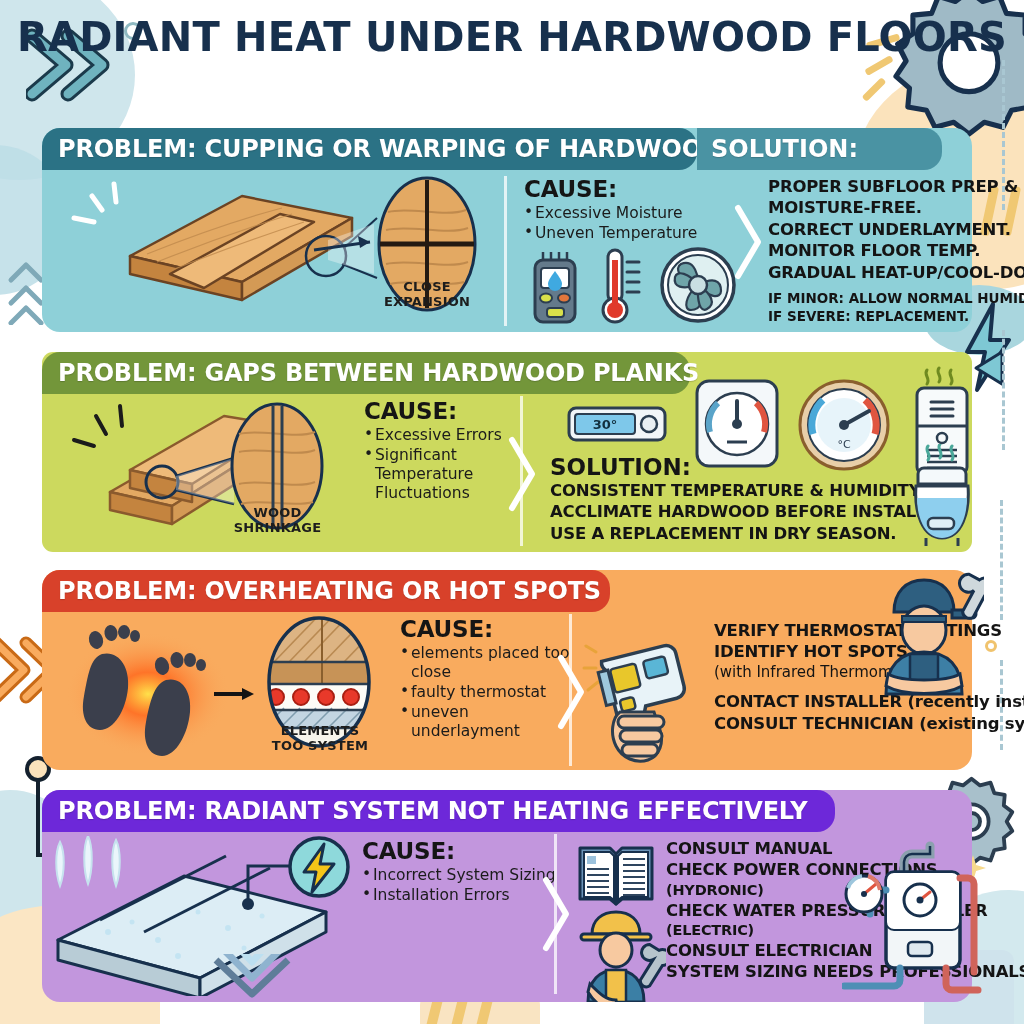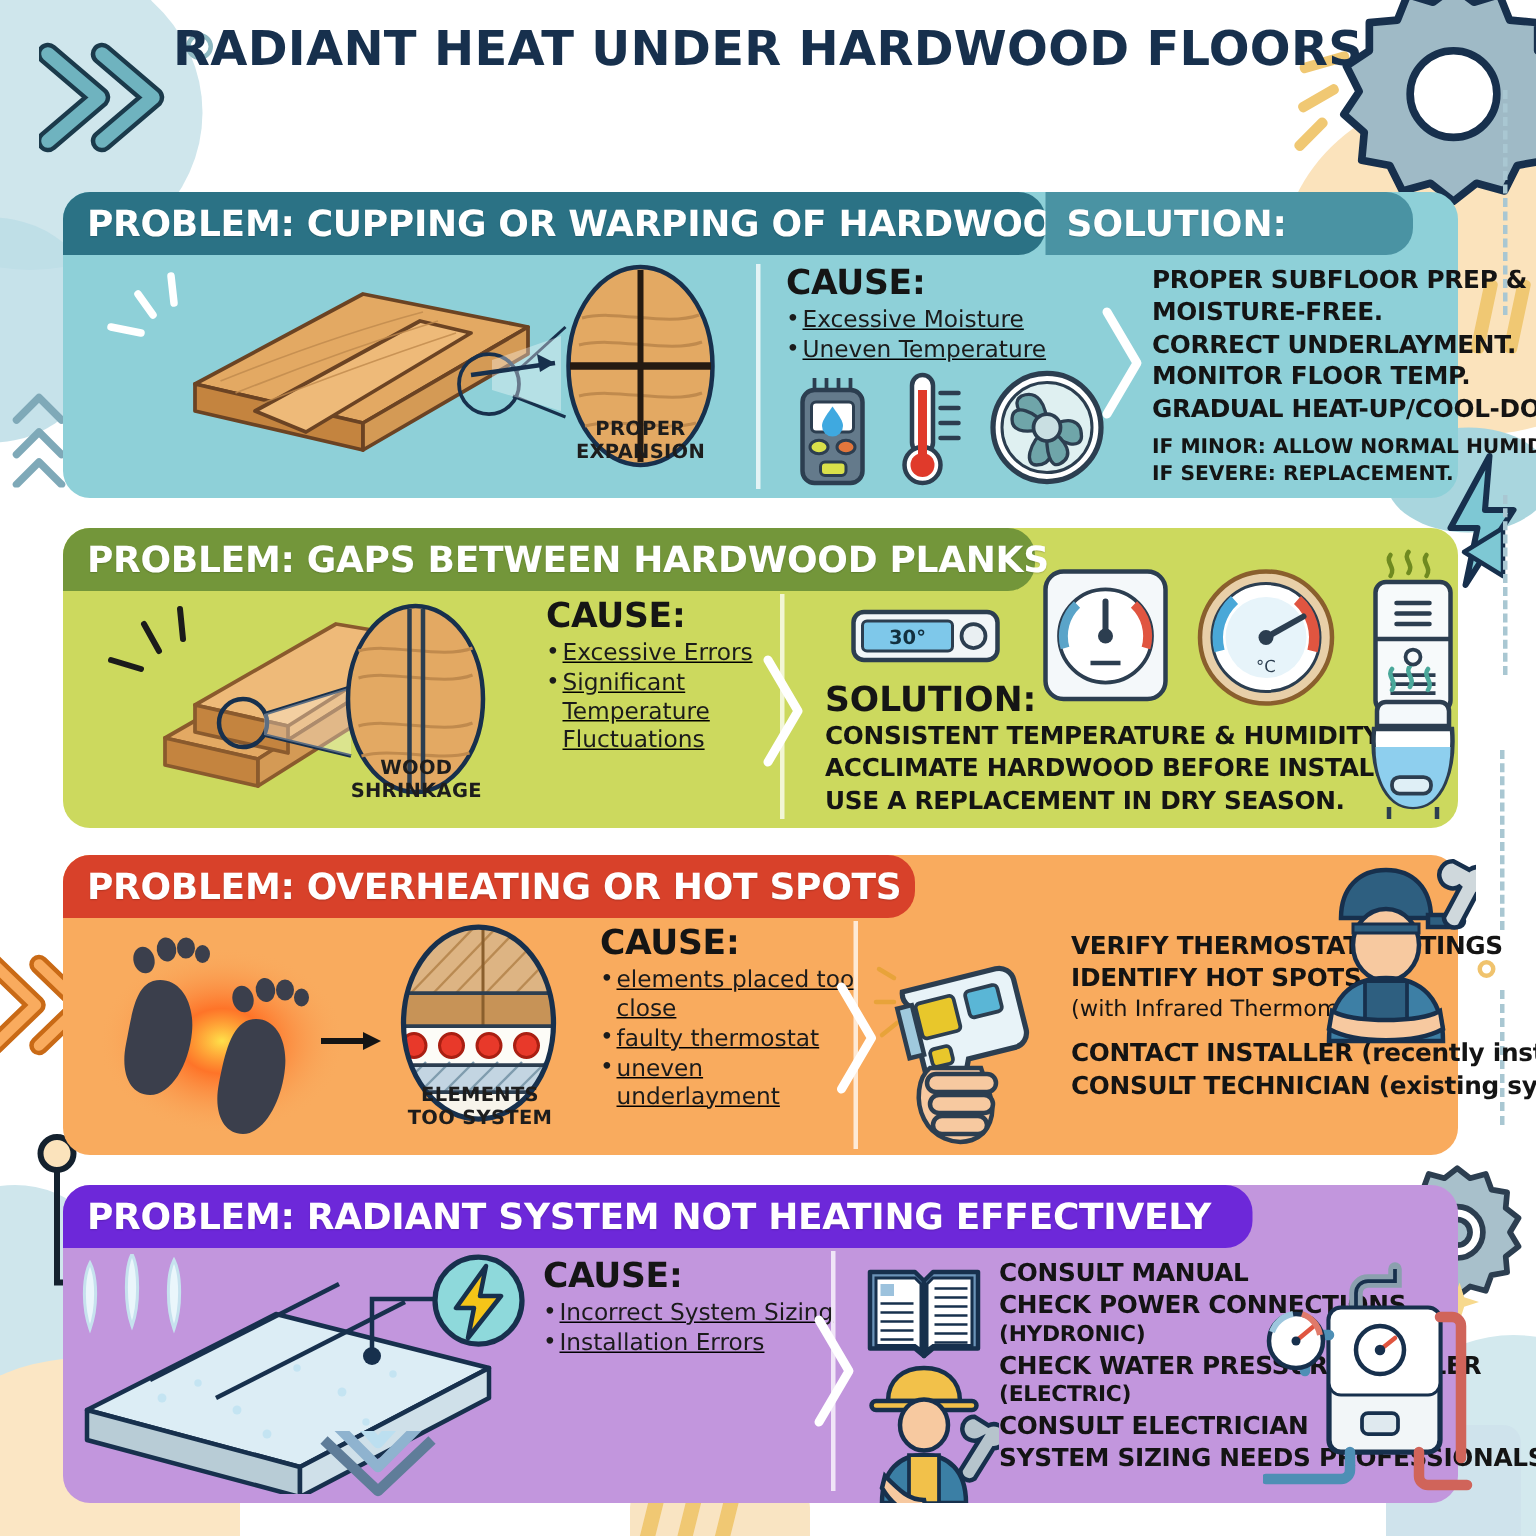--- a/index.html
+++ b/index.html
@@ -41,21 +41,21 @@
 
   .gear { position:absolute; }
 
   
   .title {
     position:absolute; top:16px; left:0; width:1024px; text-align:center; z-index:5;
     font-family:"DejaVu Sans", sans-serif;
     color:#17304d; font-weight:bold; letter-spacing:.2px; line-height:1.06;
   }
   .title .l1 { font-size:35px; display:block; }
-  .title .l2 { font-size:32px; display:block; }
+  .title .l2 { font-size:40px; display:block; }
 
   
   .panel {
     position:absolute; border-radius:18px; z-index:4;
   }
   .hdr {
     position:absolute; top:0; left:0; height:42px;
     border-radius:18px 18px 18px 0; display:flex; align-items:center;
     padding:0 16px; color:#fff; font-family:"DejaVu Sans", sans-serif;
     font-weight:bold; font-size:24px; letter-spacing:-.2px; white-space:nowrap;
@@ -67,21 +67,21 @@
     font-family:"DejaVu Sans", sans-serif; font-weight:bold; font-size:24px;
     text-shadow:0 1px 1px rgba(0,0,0,.18);
   }
 
   
   #p1 { left:42px; top:128px; width:930px; height:204px; background:#8ed0d8; }
   #p1 .hdr { background:#2b7285; width:655px; }
   #p1 .hdr2 { background:#4a93a3; left:655px; width:245px; border-radius:0 18px 18px 0;}
 
   
-  #p2 { left:42px; top:352px; width:930px; height:200px; background:#ccd95e; }
+  #p2 { left:42px; top:352px; width:930px; height:200px; background:#ccd95e;border-radius:11px; }
   #p2 .hdr { background:#73963a; width:648px; }
 
   
   #p3 { left:42px; top:570px; width:930px; height:200px; background:#f9ab5e; }
   #p3 .hdr { background:#d8412a; width:568px; }
 
   
   #p4 { left:42px; top:790px; width:930px; height:212px; background:#c296dd; }
   #p4 .hdr { background:#6d28d9; width:793px; }
 
@@ -93,21 +93,21 @@
 
   .caption {
     position:absolute; text-align:center; font-family:"DejaVu Sans", sans-serif;
     font-weight:bold; font-size:13px; color:#1d1d1d; line-height:1.15; letter-spacing:.2px;
   }
 
   .cause-h {
     font-family:"DejaVu Sans", sans-serif; font-weight:bold; font-size:23px; color:#151515;
     letter-spacing:-.2px;
   }
-  .cause-list { list-style:none; margin-top:2px;text-decoration:underline; }
+  .cause-list { list-style:none; margin-top:2px; }
   .cause-list li {
     font-family:"DejaVu Sans", sans-serif; font-size:15.5px; color:#1b1b1b;
     line-height:1.22; padding-left:11px; position:relative; margin-top:1px;
   }
   .cause-list li:before { content:"•"; position:absolute; left:0; top:-1px; }
 
   .sol-h {
     font-family:"DejaVu Sans", sans-serif; font-weight:bold; font-size:23px; color:#151515;
   }
   .sol-line {
@@ -257,21 +257,21 @@
       <g stroke="#c08a4d" stroke-width="2" fill="none">
         <path d="M26 40 C48 34 82 46 104 38"></path>
         <path d="M24 58 C48 52 84 64 106 56"></path>
         <path d="M24 92 C48 86 84 98 106 90"></path>
         <path d="M28 112 C50 106 82 116 102 110"></path>
       </g>
       <line x1="65" y1="8" x2="65" y2="136" stroke="#241a12" stroke-width="4"></line>
       <line x1="18" y1="72" x2="112" y2="72" stroke="#241a12" stroke-width="5"></line>
     </svg>
     <div class="caption" style="left:320px;top:108px;width:130px;">
-      <span>PROPER</span><br>
+      <span>CLOSE</span><br>
       <span>EXPANSION</span>
     </div>
 
     <div class="divider" style="left:462px;top:4px;height:150px;"></div>
 
     <div style="position:absolute;left:482px;top:4px;width:200px;">
       <div class="cause-h">CAUSE:</div>
       <ul class="cause-list">
         <li>Excessive Moisture</li>
         <li>Uneven Temperature</li>

